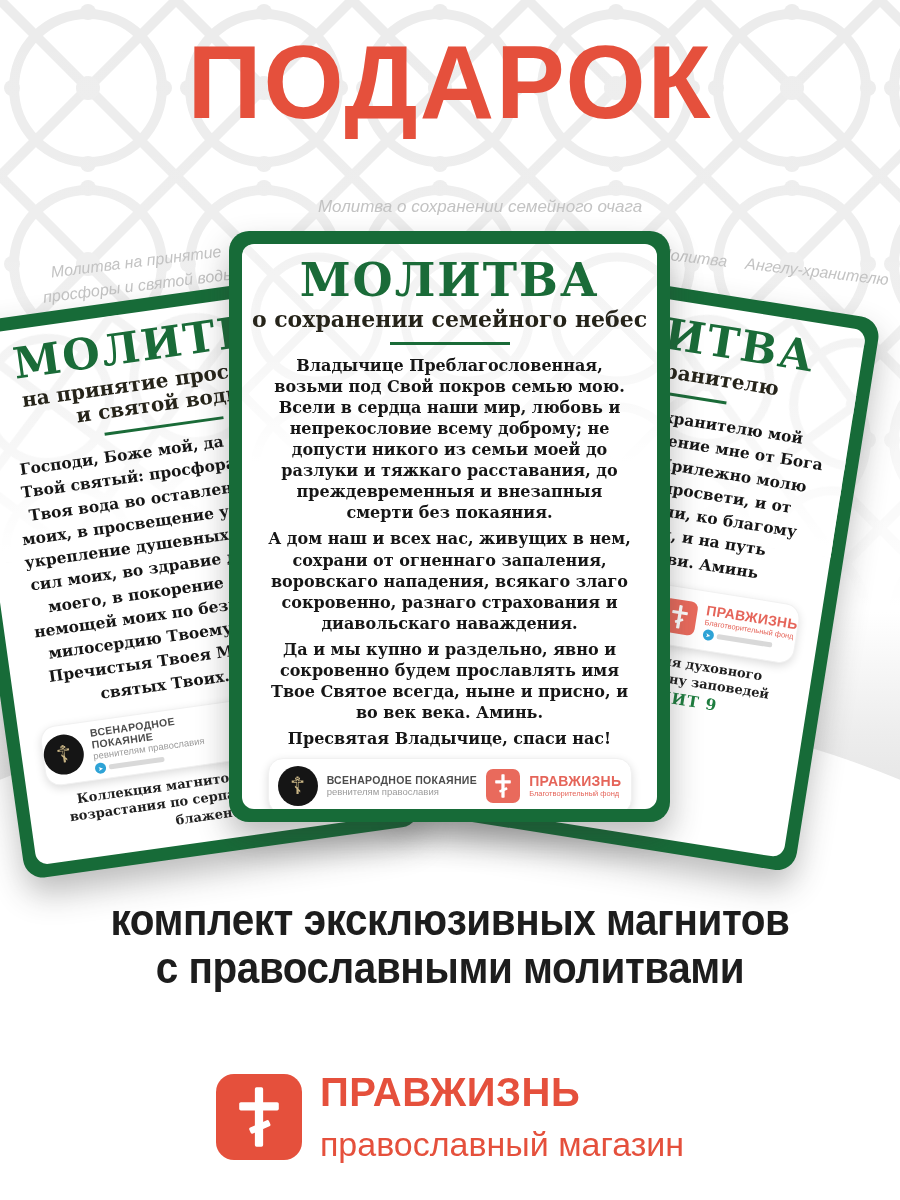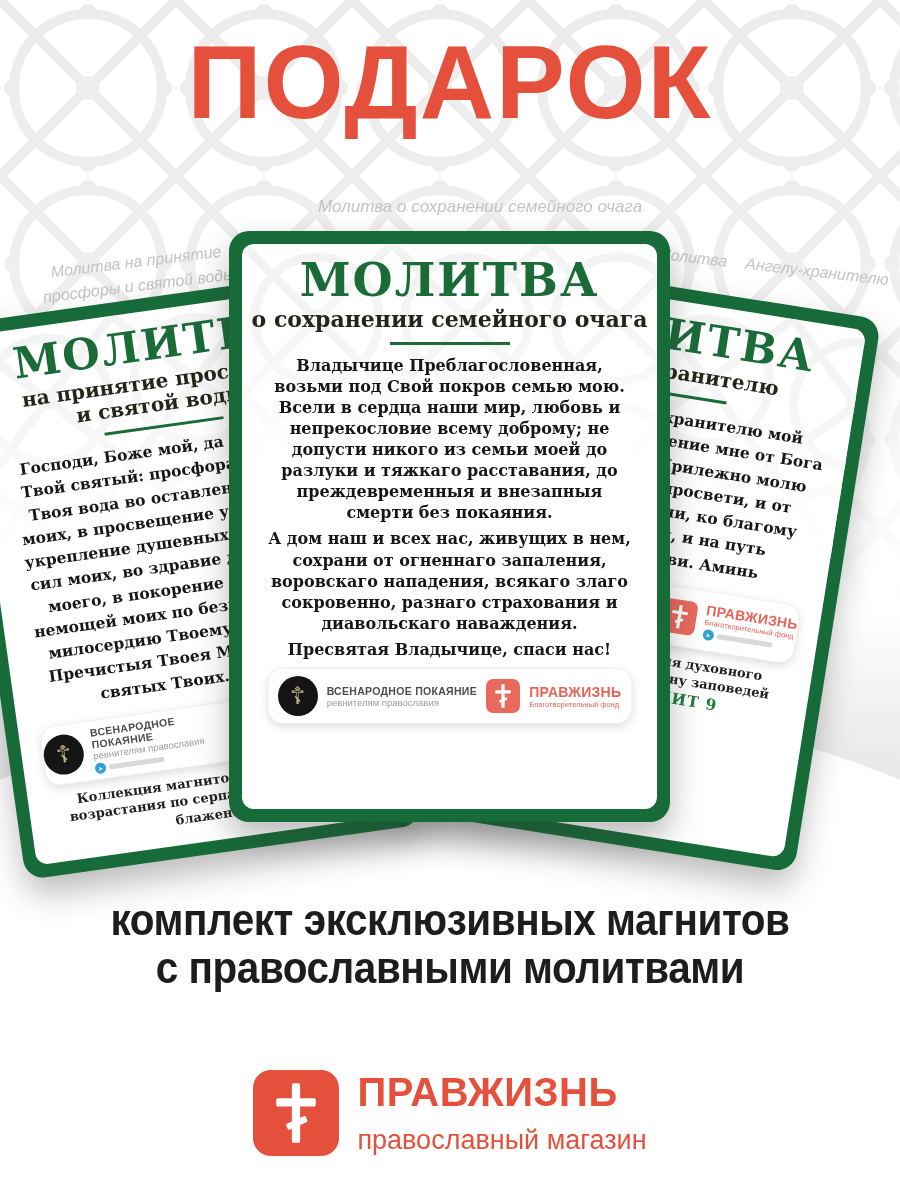--- a/index.html
+++ b/index.html
@@ -79,21 +79,21 @@
   .bottom-text{position:absolute;top:896px;left:0;width:100%;text-align:center;z-index:1;
       font-weight:bold;font-size:44px;line-height:1.1;color:#1d1d1d;letter-spacing:-.5px;
       transform:scaleX(.92);}
   .shop-logo{position:absolute;top:1070px;left:0;width:100%;display:flex;justify-content:center;
       align-items:center;gap:18px;z-index:1;}
   .logo-square{width:86px;height:86px;border-radius:18px;background:#e5503c;display:flex;
       align-items:center;justify-content:center;}
   .logo-square svg{width:50px;height:66px;}
   .logo-col{display:flex;flex-direction:column;align-items:flex-start;}
   .logo-name{font-size:40px;font-weight:bold;color:#e5503c;letter-spacing:.5px;}
-  .logo-tag{font-size:27px;color:#e5503c;margin-top:10px;}
+  .logo-tag{font-size:34px;color:#e5503c;margin-top:10px;}
 </style>
 </head>
 <body>
 
 <div class="canvas">
 
   <svg class="ornament" width="900" height="660">
     <defs>
       <pattern id="orn" width="176" height="176" patternUnits="userSpaceOnUse">
         <circle cx="88" cy="88" r="74" fill="none" stroke="#ececec" stroke-width="10"></circle>
@@ -248,25 +248,26 @@
             <circle cx="75" cy="75" r="62" fill="none" stroke="#f0f0f0" stroke-width="9"></circle>
             <path d="M0 0 L150 150 M150 0 L0 150" stroke="#f0f0f0" stroke-width="9"></path>
             <circle cx="75" cy="75" r="10" fill="#f0f0f0"></circle>
           </pattern>
         </defs>
         <rect width="441" height="230" fill="url(#ornC)"></rect>
       </svg>
       <div class="card-orn-fade"></div>
       <div class="card-content">
         <div class="card-title">МОЛИТВА</div>
-        <div class="card-sub">о сохранении семейного очага</div>
+        <div class="card-sub">о сохранении семейного небес</div>
         <div class="divider"></div>
         <div class="card-body">
           <p>Владычице Преблагословенная, возьми под Свой покров семью мою. Всели в сердца наши мир, любовь и непрекословие всему доброму; не допусти никого из семьи моей до разлуки и тяжкаго расставания, до преждевременныя и внезапныя смерти без покаяния.</p>
           <p>А дом наш и всех нас, живущих в нем, сохрани от огненнаго запаления, воровскаго нападения, всякаго злаго сокровенно, разнаго страхования и диавольскаго наваждения.</p>
+          <p>Да и мы купно и раздельно, явно и сокровенно будем прославлять имя Твое Святое всегда, ныне и присно, и во век века. Аминь.</p>
           <p>Пресвятая Владычице, спаси нас!</p>
         </div>
         <div class="pill">
           <div class="pg">
             <span class="circ">☦</span>
             <span class="pg-col">
               <span class="pg-name">ВСЕНАРОДНОЕ ПОКАЯНИЕ</span>
               <span class="pg-tag">ревнителям православия</span>
             </span>
           </div>

